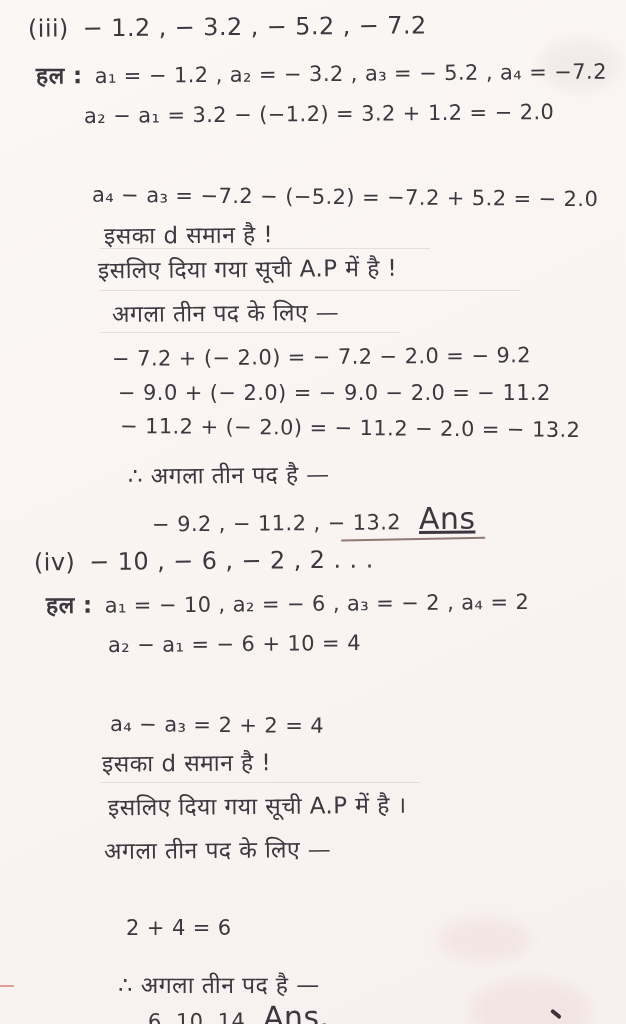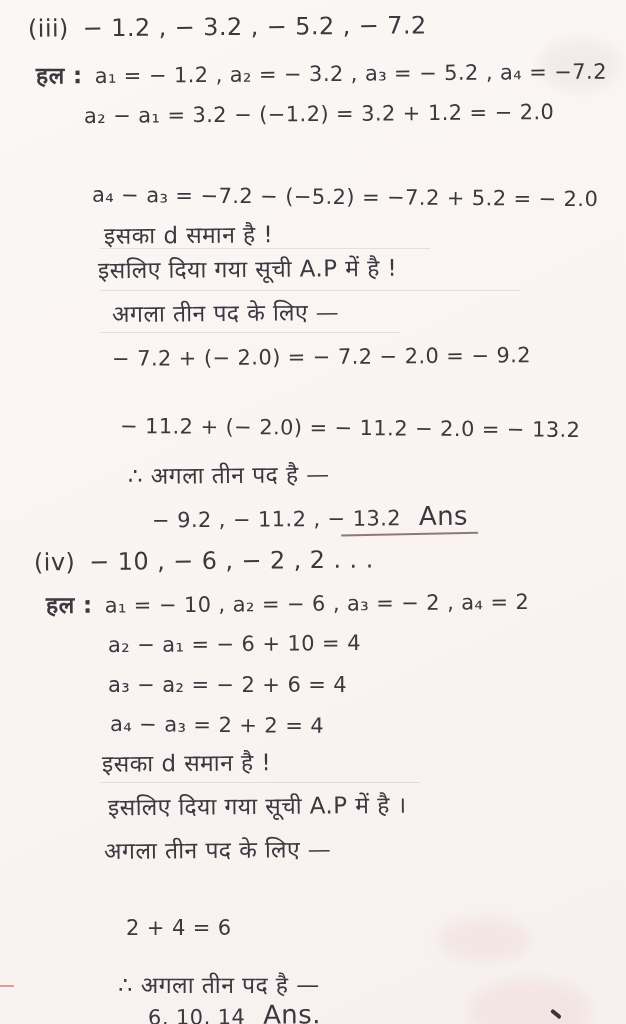--- a/index.html
+++ b/index.html
@@ -39,21 +39,22 @@
     transform: rotate(38deg);
   }
   .red-dash {
     position: absolute;
     width: 14px; height: 2px;
     background: rgba(200, 90, 80, 0.55);
   }
   .ans {
     position: relative;
     margin-left: 18px;
-    font-size: 26px;
+    font-size: 30px;
+    text-decoration: underline;
   }
   .ans.underlined::after {
     content: "";
     position: absolute;
     left: -78px; right: -10px; bottom: -4px;
     border-bottom: 2px solid rgba(110, 80, 75, 0.75);
     transform: rotate(-0.6deg);
   }
   .r-n05 { transform: rotate(-0.5deg); }
   .r-0   { transform: rotate(0deg); }
@@ -89,38 +90,38 @@
   </div>
 
   <div class="line math r-n05" style="left:84px; top:102px;">a₂ − a₁  =  3.2 −  (−1.2)  =  3.2 + 1.2  =  − 2.0</div>
   <div class="line math r-p05" style="left:92px; top:185px;">a₄ − a₃ =  −7.2 −  (−5.2) = −7.2 + 5.2  =  − 2.0</div>
 
   <div class="line hindi r-n05" style="left:104px; top:222px;">इसका  d समान  है !</div>
   <div class="line hindi r-n05" style="left:98px; top:256px;">इसलिए  दिया  गया  सूची  A.P में  है !</div>
   <div class="line hindi r-n05" style="left:112px; top:300px;">अगला  तीन पद  के लिए  —</div>
 
   <div class="line math r-n05" style="left:112px; top:345px;">− 7.2 +  (− 2.0)  =  − 7.2 − 2.0   =  − 9.2</div>
+  <div class="line math r-0" style="left:118px; top:381px;">− 9.0 +  (− 2.0)  =  − 9.0 − 2.0   =  − 11.2</div>
   <div class="line math r-p05" style="left:120px; top:416px;">− 11.2 + (− 2.0)  =  − 11.2 − 2.0  =  − 13.2</div>
 
   <div class="line hindi r-n05" style="left:128px; top:462px;">∴ अगला  तीन पद  है —</div>
 
   <div class="line math r-n05" style="left:152px; top:503px;">
     <span>− 9.2 , − 11.2 , − 13.2</span><span class="ans underlined">Ans</span>
   </div>
 
   <div class="line seq r-n05" style="left:34px; top:548px;">
     <span class="label">(iv)</span><span>− 10 , − 6 , − 2 , 2  .  .  .</span>
   </div>
 
   <div class="line math r-n05" style="left:46px; top:590px;">
     <span class="sol-label hindi">हल :</span><span>a₁ = − 10 , a₂ = − 6 , a₃ = − 2 , a₄ = 2</span>
   </div>
 
   <div class="line math r-n05" style="left:108px; top:632px;">a₂ − a₁ =  − 6 + 10  = 4</div>
-  <div class="line math r-0" style="left:108px; top:673px;">a₃ − a₂  =  − 2 + 6  = 4</div>
   <div class="line math r-p05" style="left:110px; top:713px;">a₄ − a₃  =  2 + 2   =  4</div>
 
   <div class="line hindi r-n05" style="left:102px; top:750px;">इसका  d समान  है !</div>
   <div class="line hindi r-n05" style="left:108px; top:793px;">इसलिए  दिया  गया  सूची  A.P में  है ।</div>
   <div class="line hindi r-n05" style="left:104px; top:837px;">अगला  तीन पद  के  लिए —</div>
 
   <div class="line math r-0" style="left:126px; top:880px;margin-top:36px;">2 + 4  = 6</div>
 
   <div class="line hindi r-0" style="left:118px; top:972px;">∴ अगला  तीन  पद है —</div>
 

